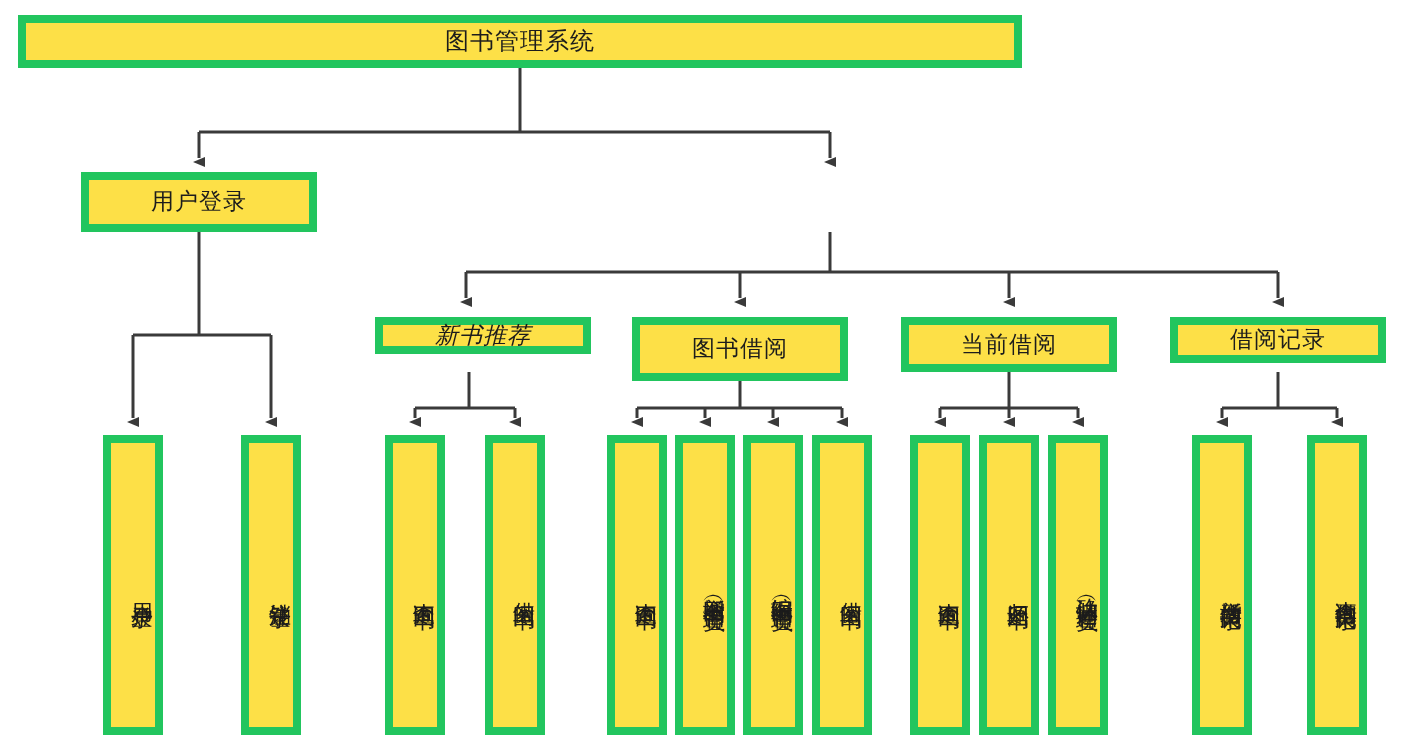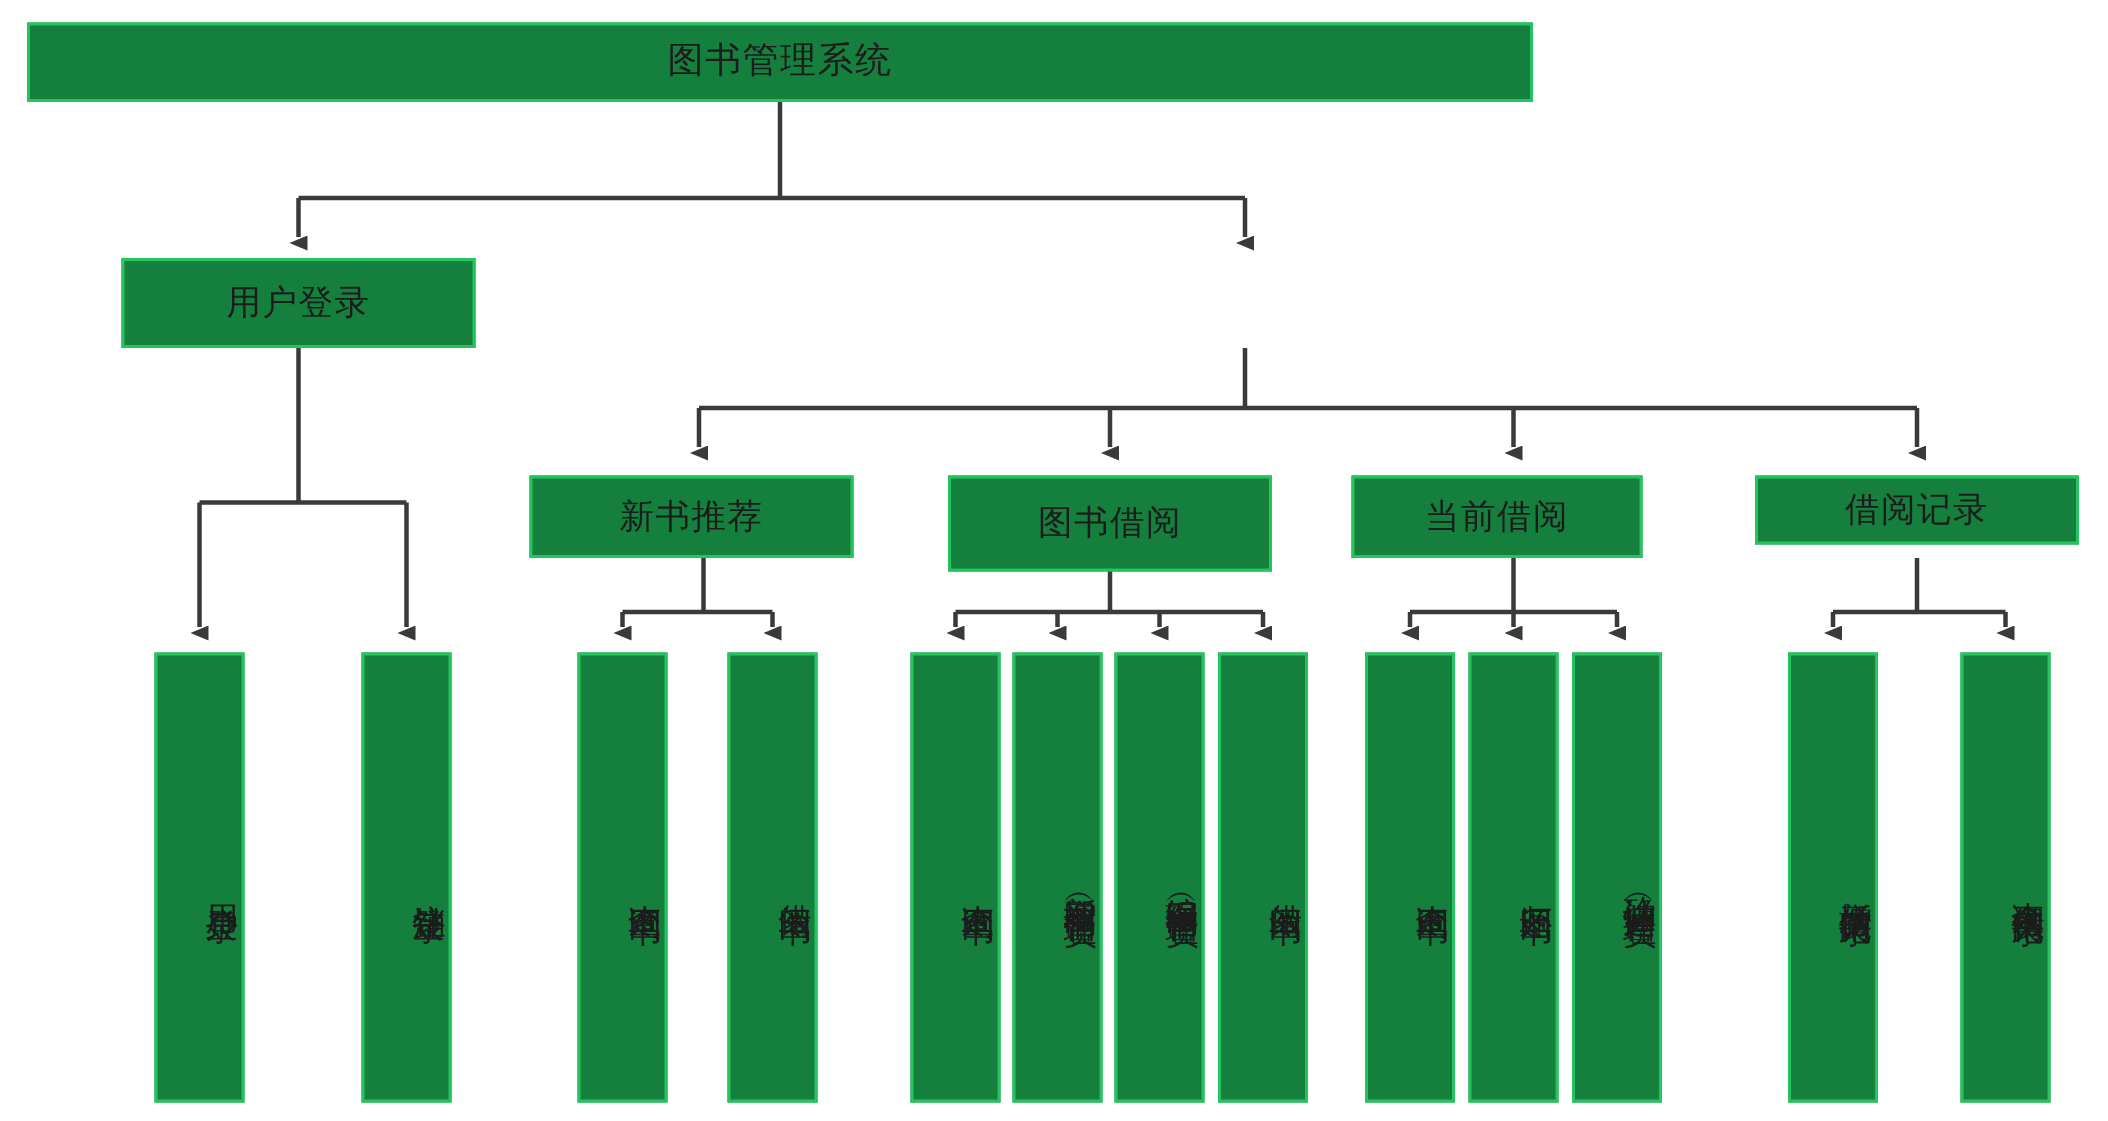--- a/index.html
+++ b/index.html
@@ -21,22 +21,22 @@
     position: absolute;
     left: 0;
     top: 0;
     width: 1405px;
     height: 747px;
     pointer-events: none;
   }
   .node {
     position: absolute;
     box-sizing: border-box;
-    border: 2px solid #22c55e;
-    background: #15803d;
+    border: 8px solid #22c55e;
+    background: #fde047;
     display: flex;
     align-items: center;
     justify-content: center;
     color: #1c1c1c;
   }
   .node.horiz {
     font-size: 23px;
     letter-spacing: 1px;
     line-height: 1.1;
   }
@@ -124,27 +124,27 @@
   </svg>
 
   <div class="node horiz root" style="left:18px; top:15px; width:1004px; height:53px;">
     <span>图书管理系统</span>
   </div>
 
   <div class="node horiz" style="left:81px; top:172px; width:236px; height:60px;">
     <span>用户登录</span>
   </div>
 
-  <div class="node horiz" style="left:353px; top:317px; width:216px; height:55px;">
+  <div class="node horiz" style="left:375px; top:317px; width:216px; height:37px;font-style:italic;">
     <span>新书推荐</span>
   </div>
   <div class="node horiz" style="left:632px; top:317px; width:216px; height:64px;">
     <span>图书借阅</span>
   </div>
-  <div class="node horiz" style="left:901px; top:317px; width:194px; height:55px;">
+  <div class="node horiz" style="left:901px; top:317px; width:216px; height:55px;">
     <span>当前借阅</span>
   </div>
   <div class="node horiz" style="left:1170px; top:317px; width:216px; height:46px;">
     <span>借阅记录</span>
   </div>
 
   <div class="node vert" style="left:103px; top:435px; width:60px; height:300px;">
     <span class="vlabel">用户登录</span>
   </div>
   <div class="node vert" style="left:241px; top:435px; width:60px; height:300px;">

